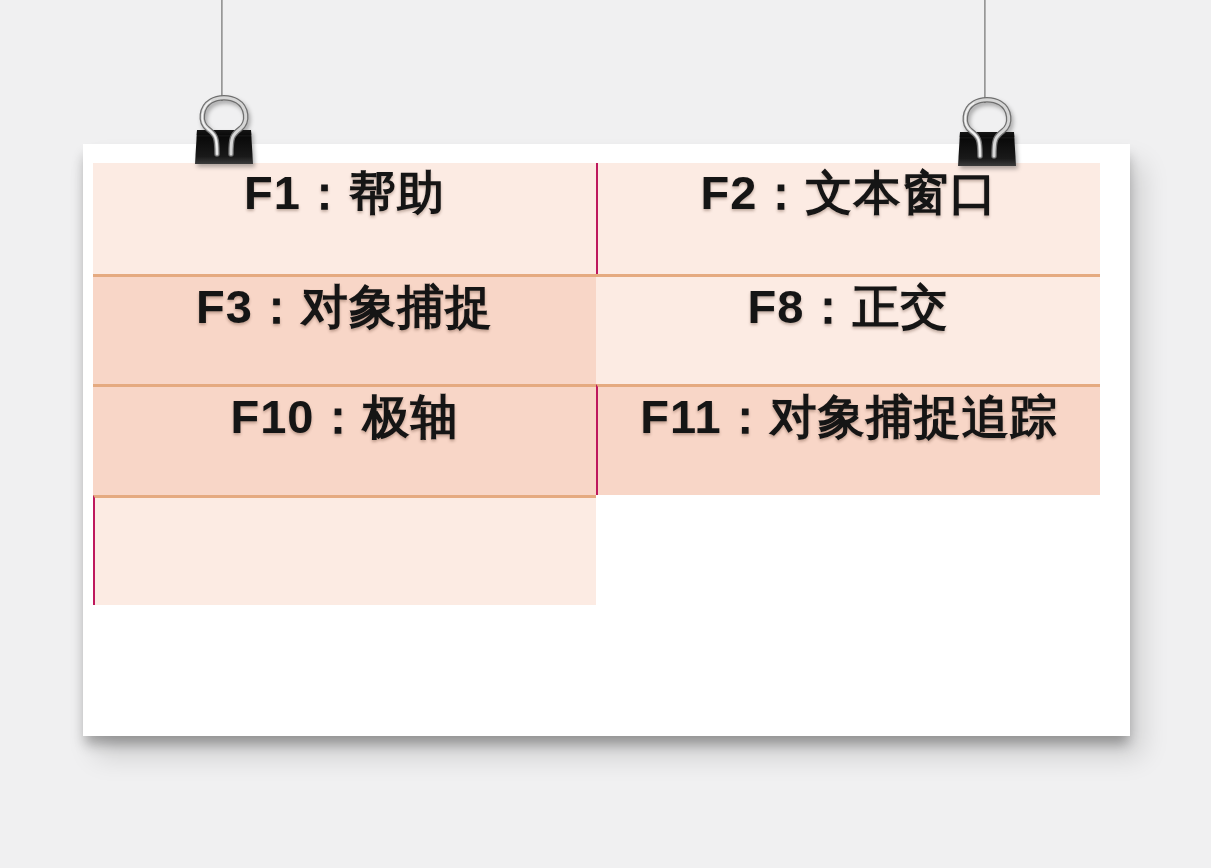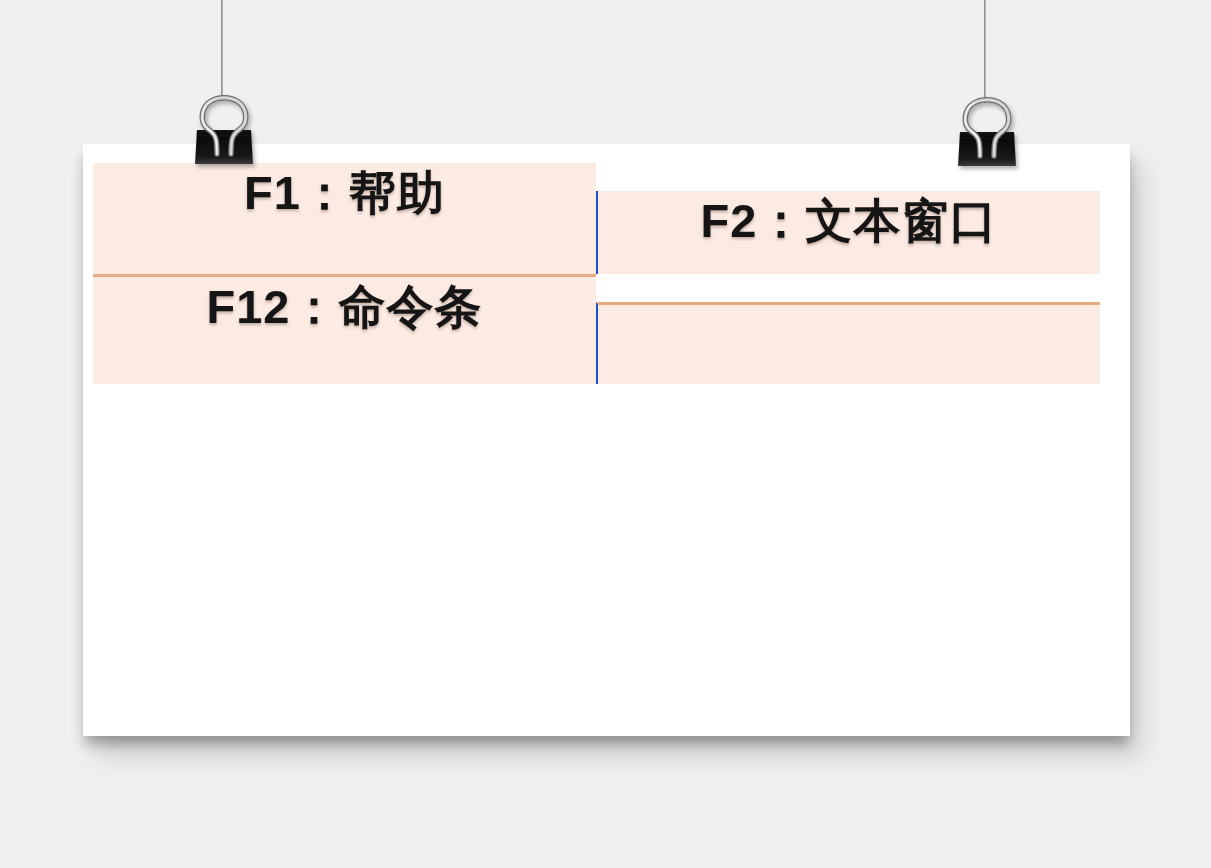--- a/index.html
+++ b/index.html
@@ -51,21 +51,21 @@
     line-height:56px;
     letter-spacing:1px;
     color:#151515;
     text-shadow:0 2px 3px rgba(60,25,10,0.30);
     box-sizing:border-box;
     overflow:hidden;
   }
   .row-light { background:#fcebe3; }
   .row-dark  { background:#f8d6c7; }
   .cell.bordered-top { border-top:3px solid #e5aa80; }
-  .cell.col-right    { border-left:2px solid #1d4ed8;margin-top:28px; }
+  .cell.col-right    { border-left:2px solid #be185d; }
 
   
   .clip {
     position:absolute;
     z-index:3;
     filter:drop-shadow(2px 3px 2px rgba(0,0,0,0.30));
   }
   .clip.left  { left:193px; top:86px; }
   .clip.right { left:956px; top:88px; }
 </style>
@@ -74,24 +74,27 @@
 
 <div class="string left"></div>
 <div class="string right"></div>
 
 <div class="card">
   <div class="shortcut-table">
 
     <div class="cell row-light">F1：帮助</div>
     <div class="cell row-light col-right">F2：文本窗口</div>
 
+    <div class="cell row-dark bordered-top">F3：对象捕捉</div>
 
+    <div class="cell row-light bordered-top">F8：正交</div>
 
+    <div class="cell row-dark bordered-top">F10：极轴</div>
+    <div class="cell row-dark bordered-top col-right">F11：对象捕捉追踪</div>
 
-    <div class="cell row-light bordered-top">F12：命令条</div>
     <div class="cell row-light bordered-top col-right"></div>
 
   </div>
 </div>
 
 <svg class="clip left" viewBox="0 0 62 82" width="62" height="82">
   <defs>
     <linearGradient id="clipBody" x1="0" y1="0" x2="0" y2="1">
       <stop offset="0" stop-color="#303030"></stop>
       <stop offset="0.22" stop-color="#0a0a0a"></stop>

